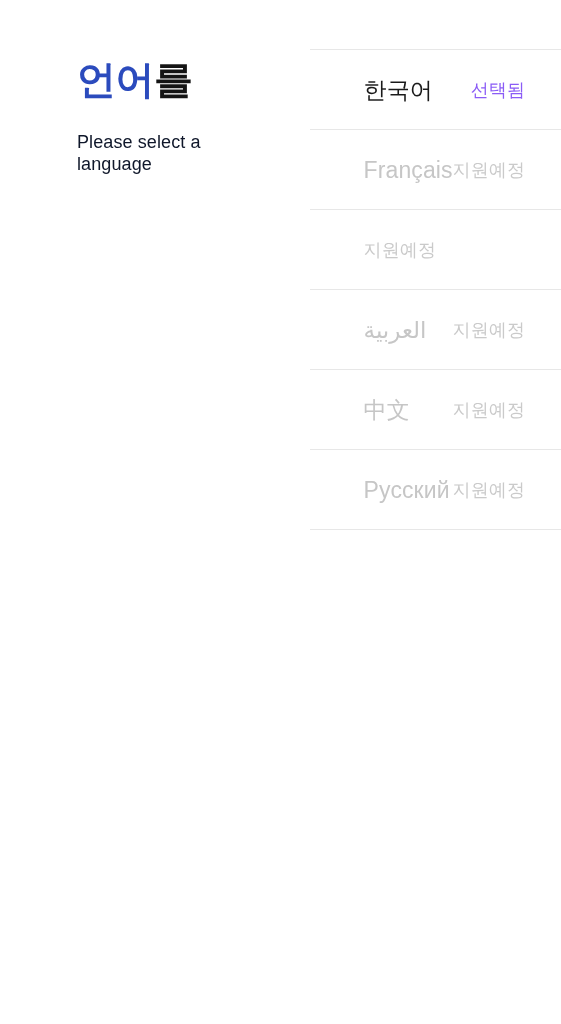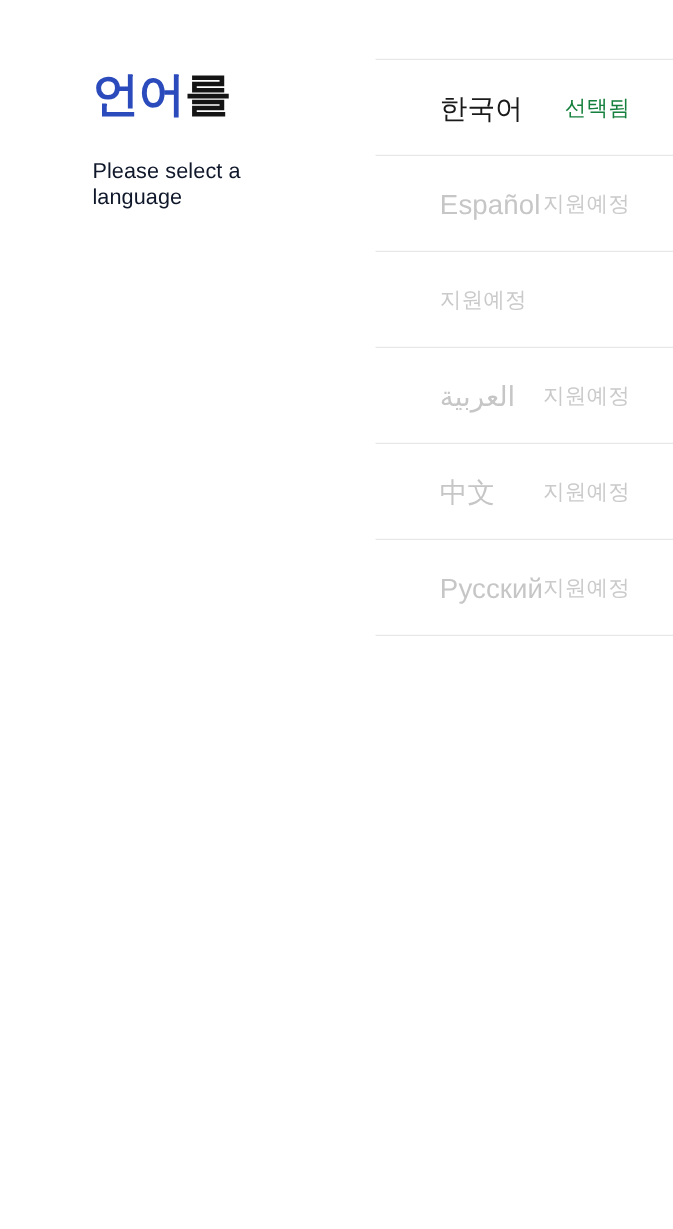--- a/index.html
+++ b/index.html
@@ -75,21 +75,21 @@
     color: #1a1a1a;
     letter-spacing: 0.1px;
     white-space: nowrap;
   }
   .lang-row.disabled .lang-name {
     color: #c6c6c6;
   }
   .lang-badge {
     font-size: 18px;
     line-height: 22px;
-    color: #15803d;
+    color: #8b5cf6;
     white-space: nowrap;
     letter-spacing: 0.1px;
   }
   .lang-row.disabled .lang-badge {
     color: #cacaca;
   }
   .lang-row.rtl .lang-name {
     direction: rtl;
     unicode-bidi: embed;
   }
@@ -134,21 +134,21 @@
 
   <div class="lang-list">
 
     <div class="lang-row">
       <span class="lang-name">한국어</span>
       <span class="lang-badge">선택됨</span>
     </div>
 
 
     <div class="lang-row disabled">
-      <span class="lang-name">Español</span>
+      <span class="lang-name">Français</span>
       <span class="lang-badge">지원예정</span>
     </div>
 
     <div class="lang-row disabled">
       <span class="lang-badge">지원예정</span>
     </div>
 
     <div class="lang-row disabled rtl">
       <span class="lang-name">العربية</span>
       <span class="lang-badge">지원예정</span>

